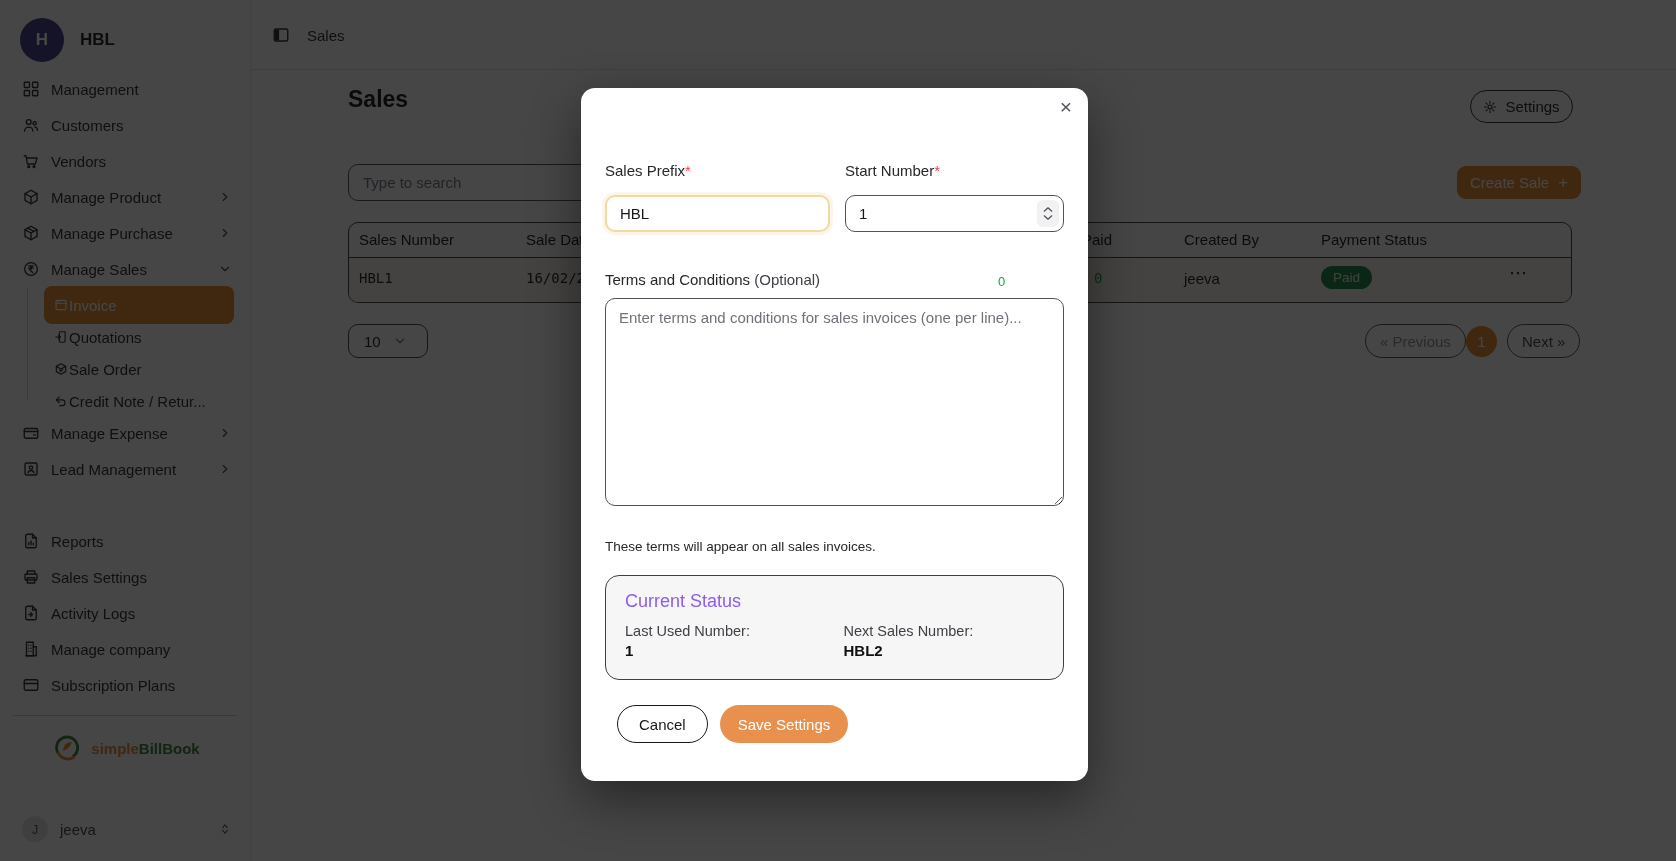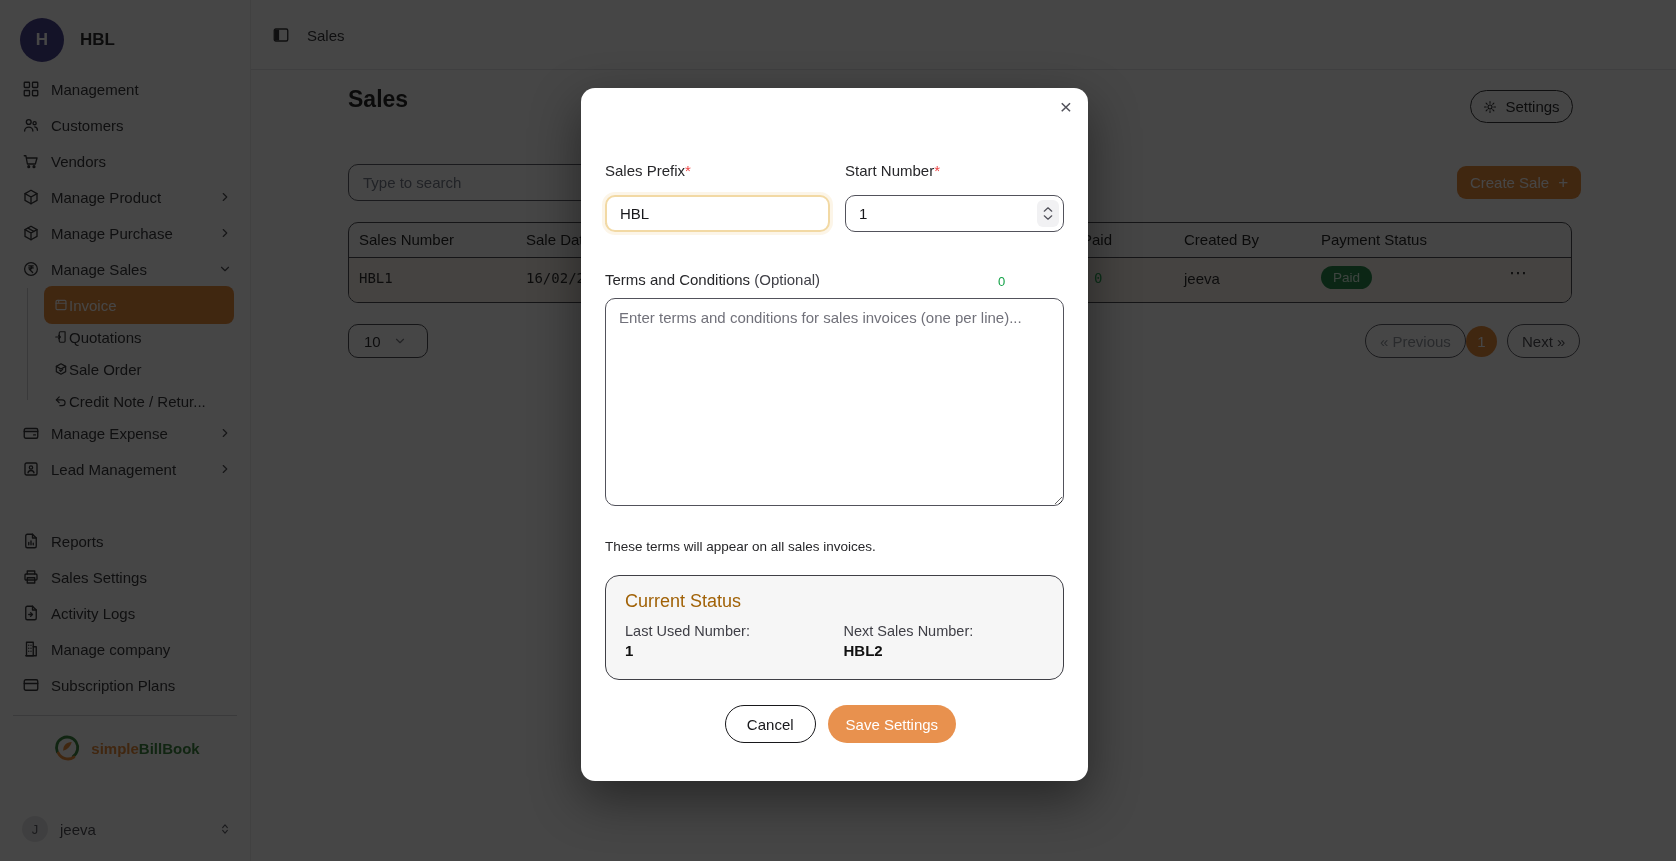--- a/index.html
+++ b/index.html
@@ -73,25 +73,25 @@
   .inp-prefix { position:absolute; left:24px; top:107px; width:225px; border:2px solid #f2d9a4; box-shadow:0 0 0 3px rgba(242,217,164,.25); }
   .num-wrap { position:absolute; left:264px; top:107px; width:219px; }
   .inp-number { width:100%; border:1px solid #52525b; }
   .spin { position:absolute; right:5px; top:5px; width:22px; height:27px; background:#f1f1f3; border-radius:6px; display:flex; flex-direction:column; align-items:center; justify-content:center; gap:1px; color:#52525b; cursor:pointer; }
   .terms-label { position:absolute; left:24px; top:183px; font-size:15px; color:#27272a; }
   .terms-counter { position:absolute; left:417px; top:186px; font-size:13px; color:#16a34a; }
   .terms-area { position:absolute; left:24px; top:210px; width:459px; height:208px; border:1px solid #52525b; border-radius:10px; padding:10px 13px; font-size:15px; font-family:inherit; color:#18181b; resize:vertical; }
   .terms-area::placeholder { color:#71717a; }
   .modal-helper { position:absolute; left:24px; top:451px; font-size:13.5px; color:#27272a; }
   .status-box { position:absolute; left:24px; top:487px; width:459px; height:105px; background:#f6f6f6; border:1px solid #3f3f46; border-radius:14px; padding:15px 19px; }
-  .status-title { font-size:18px; color:#a16207; margin-bottom:11px; }
+  .status-title { font-size:18px; color:#8b5cf6; margin-bottom:11px; }
   .status-grid { display:grid; grid-template-columns:1fr 1fr; column-gap:18px; row-gap:3px; }
   .status-label { font-size:14.5px; color:#3f3f46; }
   .status-value { font-size:15px; font-weight:bold; color:#111; }
-  .modal-footer { position:absolute; left:36px; right:24px; top:617px; display:flex; justify-content:center; gap:12px; }
+  .modal-footer { position:absolute; left:36px; right:24px; top:617px; display:flex; justify-content:flex-start; gap:12px; }
   .cancel-btn { height:38px; padding:0 21px; border:1.5px solid #18181b; border-radius:19px; background:#fff; font-size:15px; color:#18181b; cursor:pointer; font-family:inherit; }
   .save-btn { height:38px; padding:0 18px; border:none; border-radius:19px; background:#E8914E; font-size:15px; color:#fff; cursor:pointer; font-family:inherit; }
 </style>
 </head>
 <body>
 
 <div class="screen">
 
   <div class="sidebar">
     <div class="brand">

